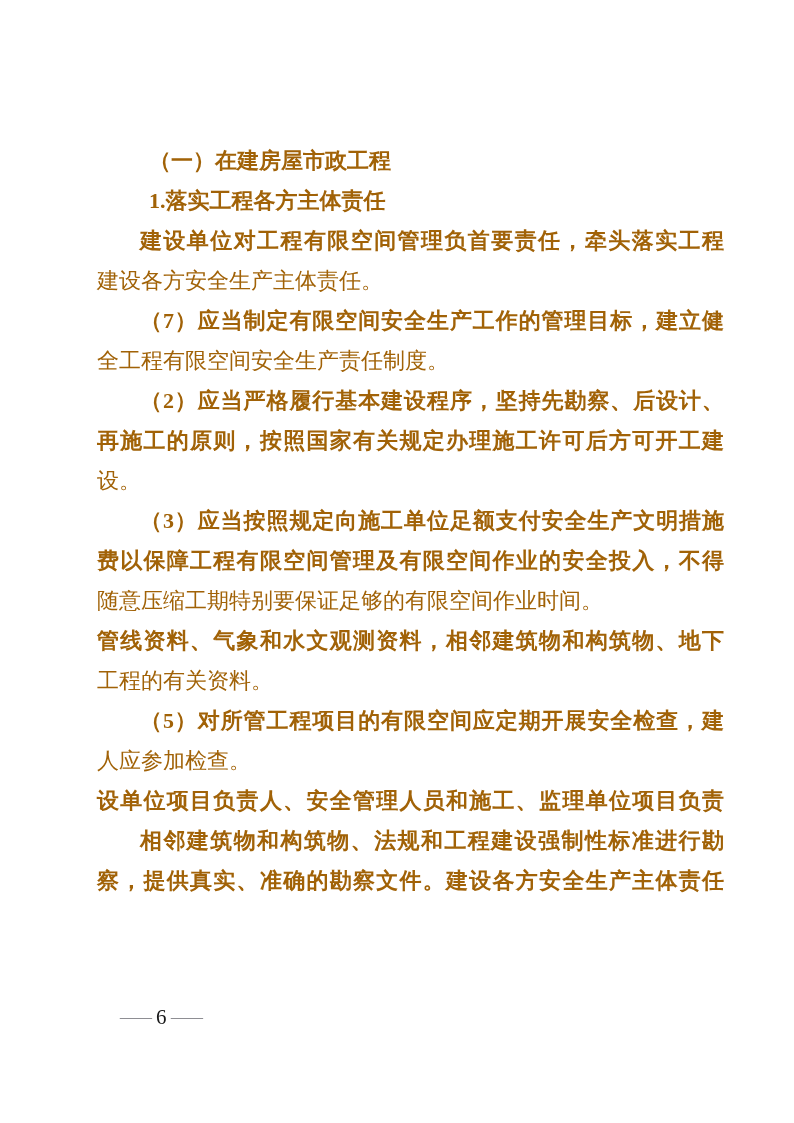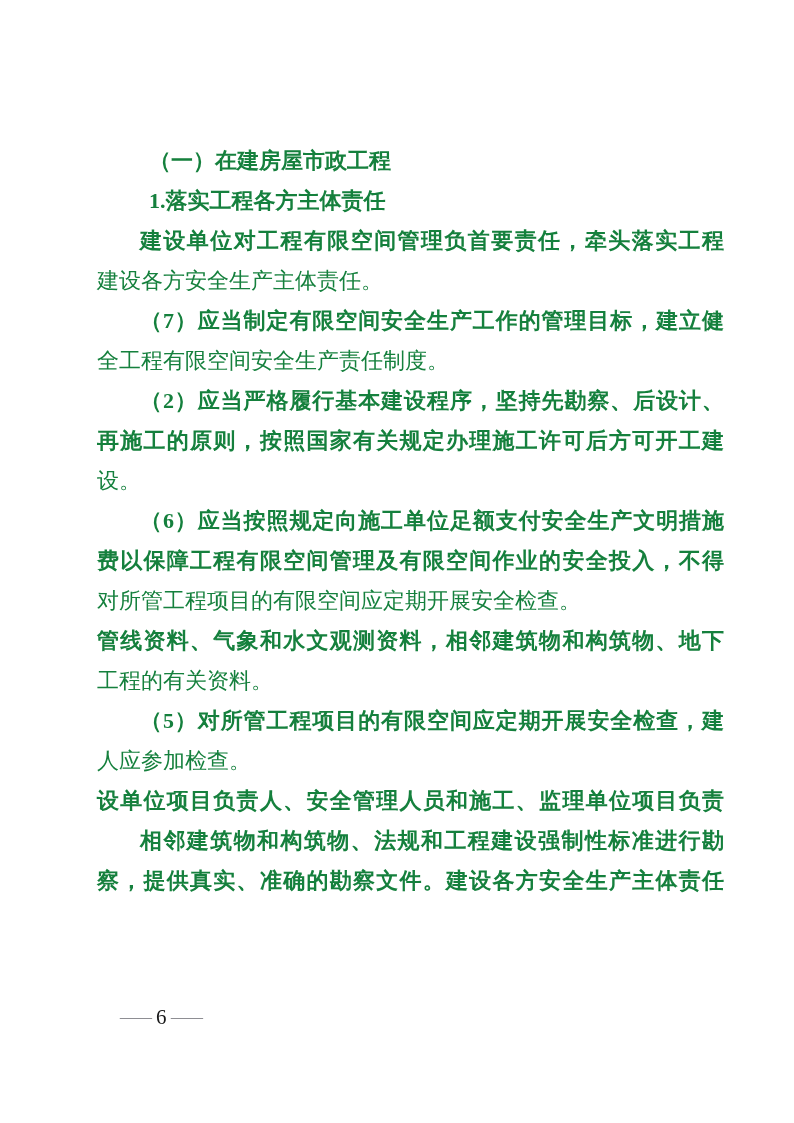--- a/index.html
+++ b/index.html
@@ -19,21 +19,21 @@
   .doc-body {
     position: absolute;
     left: 97px;
     top: 141px;
     width: 627px;
   }
   .ln {
     height: 40px;
     line-height: 40px;
     font-size: 22px;
-    color: #15803d;
+    color: #a16207;
   }
   
   .j {
     text-align: justify;
     text-align-last: justify;
     font-weight: bold;
   }
   
   .i {
     padding-left: 43px;
@@ -75,23 +75,23 @@
     <div class="ln h">（一）在建房屋市政工程</div>
     <div class="ln h">1.落实工程各方主体责任</div>
 
     <div class="ln j i">建设单位对工程有限空间管理负首要责任，牵头落实工程</div>
     <div class="ln">建设各方安全生产主体责任。</div>
     <div class="ln j i">（7）应当制定有限空间安全生产工作的管理目标，建立健</div>
     <div class="ln">全工程有限空间安全生产责任制度。</div>
     <div class="ln j i">（2）应当严格履行基本建设程序，坚持先勘察、后设计、</div>
     <div class="ln j">再施工的原则，按照国家有关规定办理施工许可后方可开工建</div>
     <div class="ln">设。</div>
-    <div class="ln j i">（6）应当按照规定向施工单位足额支付安全生产文明措施</div>
+    <div class="ln j i">（3）应当按照规定向施工单位足额支付安全生产文明措施</div>
     <div class="ln j">费以保障工程有限空间管理及有限空间作业的安全投入，不得</div>
-    <div class="ln">对所管工程项目的有限空间应定期开展安全检查。</div>
+    <div class="ln">随意压缩工期特别要保证足够的有限空间作业时间。</div>
     <div class="ln j">管线资料、气象和水文观测资料，相邻建筑物和构筑物、地下</div>
     <div class="ln">工程的有关资料。</div>
     <div class="ln j i">（5）对所管工程项目的有限空间应定期开展安全检查，建</div>
     <div class="ln">人应参加检查。</div>
     <div class="ln j">设单位项目负责人、安全管理人员和施工、监理单位项目负责</div>
     <div class="ln j i">相邻建筑物和构筑物、法规和工程建设强制性标准进行勘</div>
     <div class="ln j">察，提供真实、准确的勘察文件。建设各方安全生产主体责任</div>
   </div>
 
   <div class="footer">

